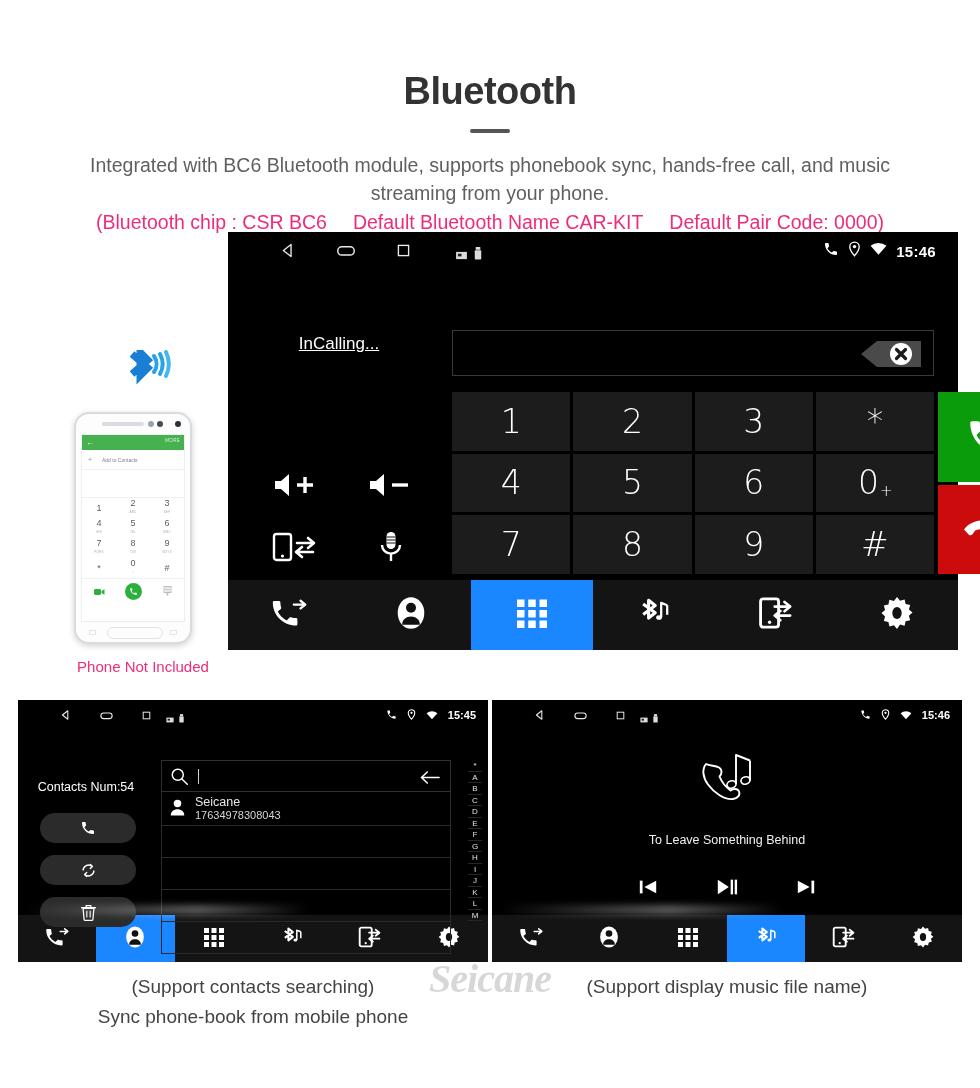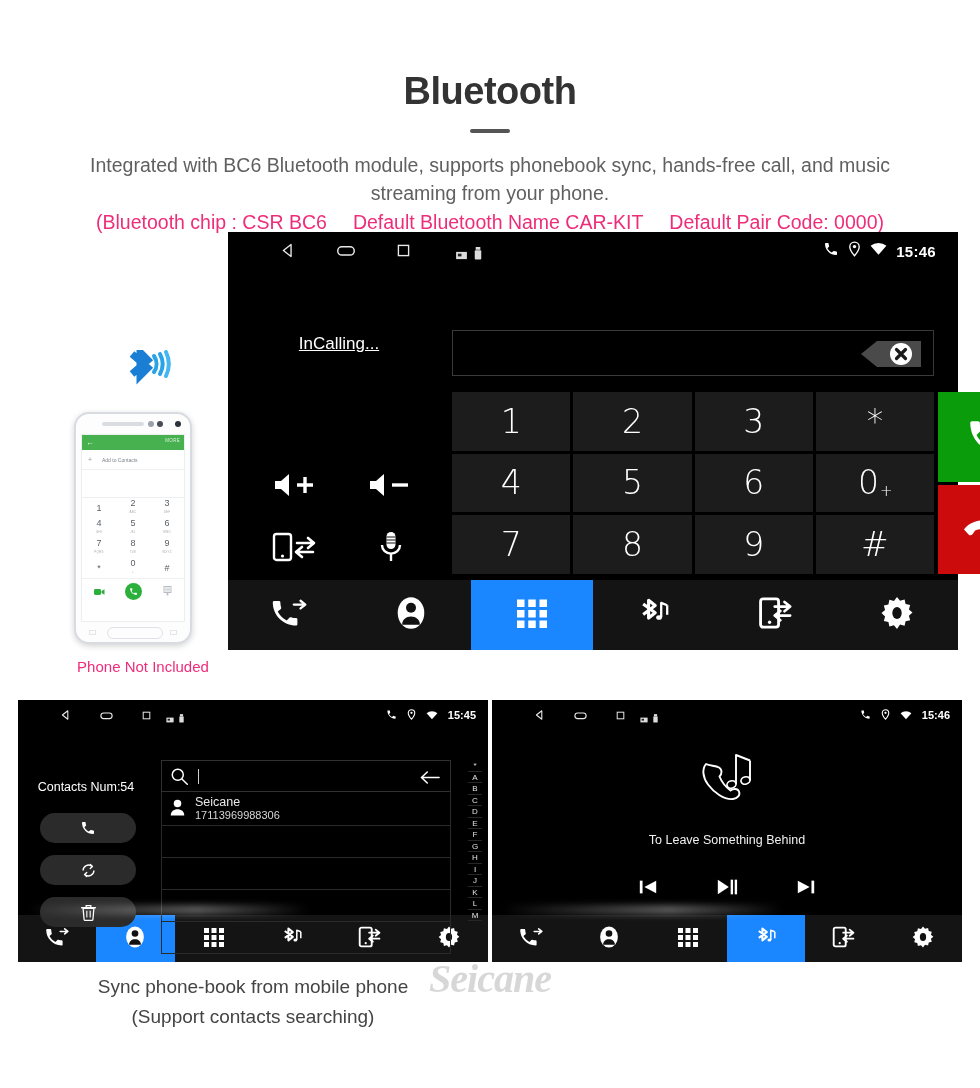--- a/index.html
+++ b/index.html
@@ -634,21 +634,21 @@
                 </svg>
             </span>
           </div>
           <div id="contact-rows">
               <div class="crow first">
                 <span class="c-av"><svg width="15" height="17" viewBox="0 0 16 18">
                     <circle cx="8" cy="4.6" r="4" fill="#fff"></circle>
                     <path d="M0.8 17.4c0-4.2 3.2-6.6 7.2-6.6s7.2 2.4 7.2 6.6z" fill="#fff"></path>
                   </svg></span>
                 <span class="c-name">Seicane</span>
-                <span class="c-num">17113969988306</span>
+                <span class="c-num">17634978308043</span>
               </div>
             </div>
           <div class="crow"></div>
           <div class="crow"></div>
           <div class="crow"></div>
           <div class="crow"></div>
         </div>
 
         <div class="alpha" id="alpha-index">
             <b>*</b>
@@ -860,21 +860,22 @@
             <span><svg viewBox="0 0 26 26" width="24" height="24">
                 <path d="M13 1.5l2.2 2.6 3.3-.9.7 3.3 3.3.7-.9 3.3 2.6 2.2-2.6 2.2.9 3.3-3.3.7-.7 3.3-3.3-.9L13 24.5l-2.2-2.6-3.3.9-.7-3.3-3.3-.7.9-3.3L1.8 13l2.6-2.2-.9-3.3 3.3-.7.7-3.3 3.3.9z" fill="#fff"></path>
                 <ellipse cx="13" cy="13" rx="3.4" ry="4.3" fill="#111"></ellipse>
               </svg></span>
           </div>
         </div>
       <div class="glow"></div>
     </div>
 
     <div class="cap2 l">
+      <div>(Support contacts searching)</div>
       <div>Sync phone-book from mobile phone</div>
-      <div>(Support contacts searching)</div>
     </div>
     <div class="cap2 r">
+      <div>(Support display music file name)</div>
     </div>
   </div>
 
   <div class="watermark">Seicane</div>
 </div>
 
 </body></html>

